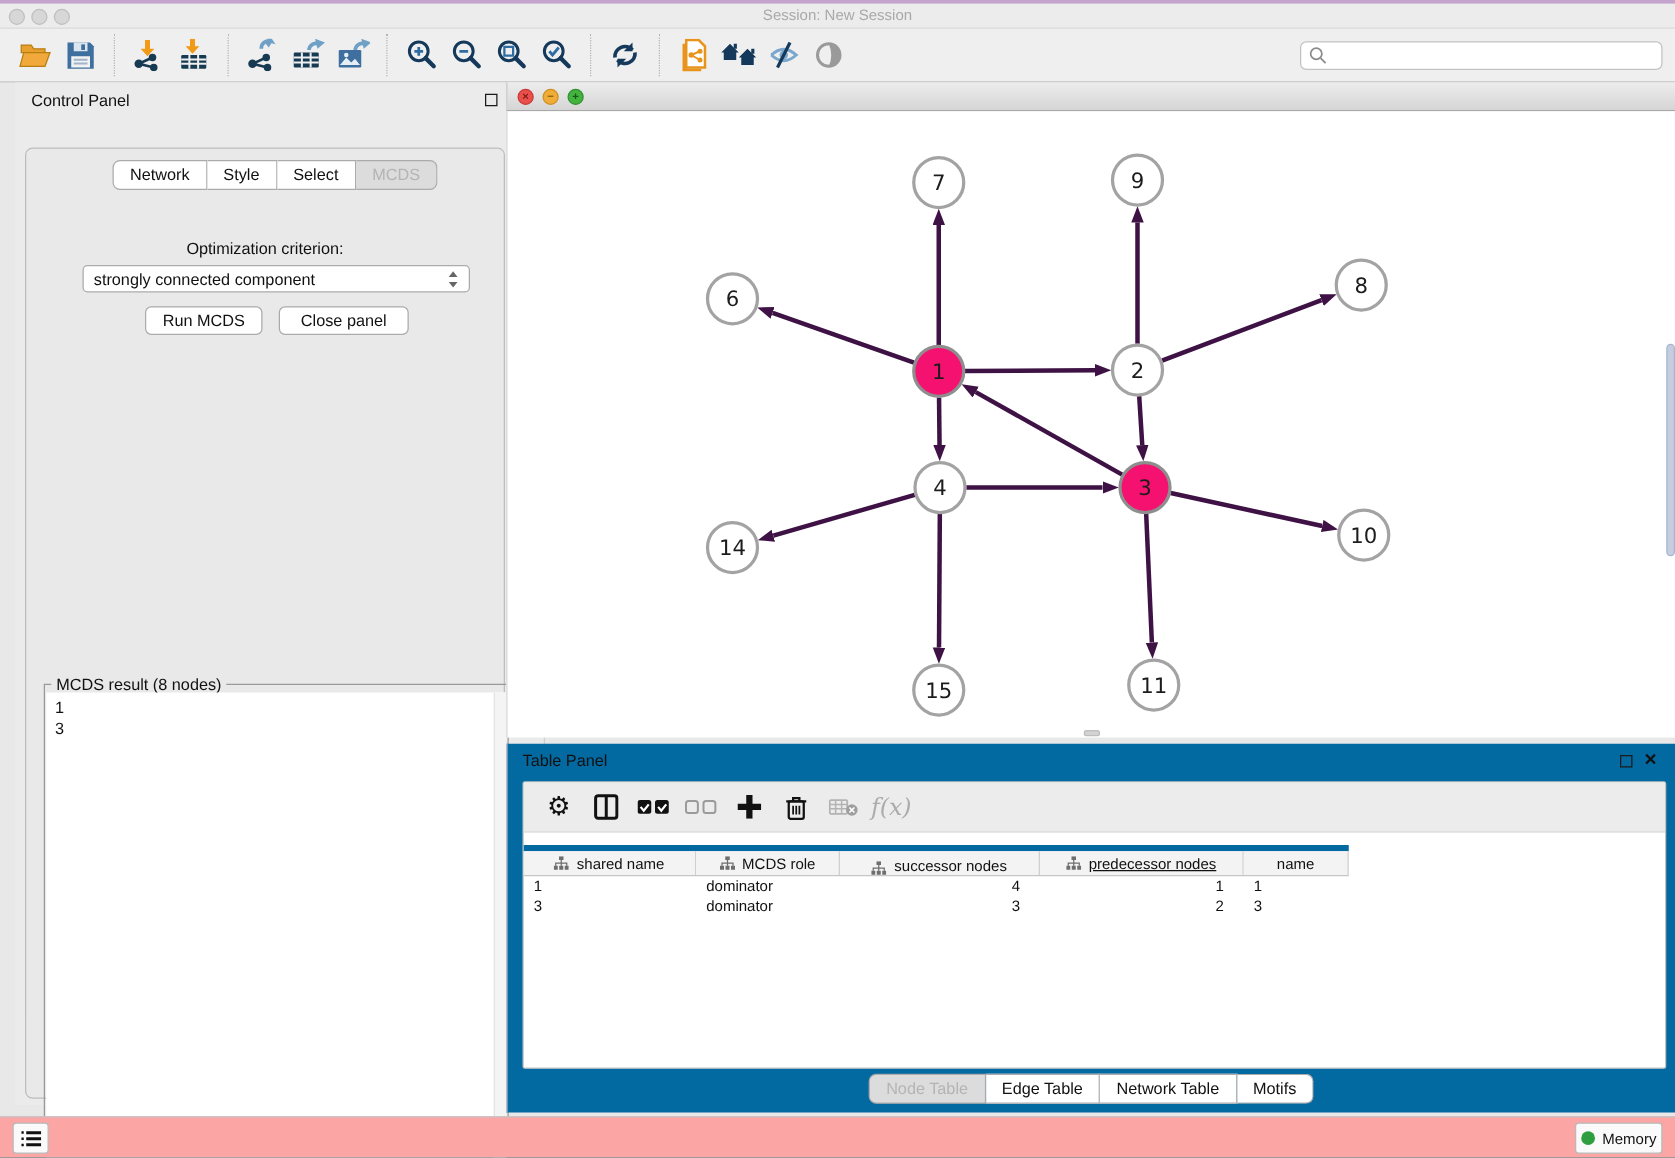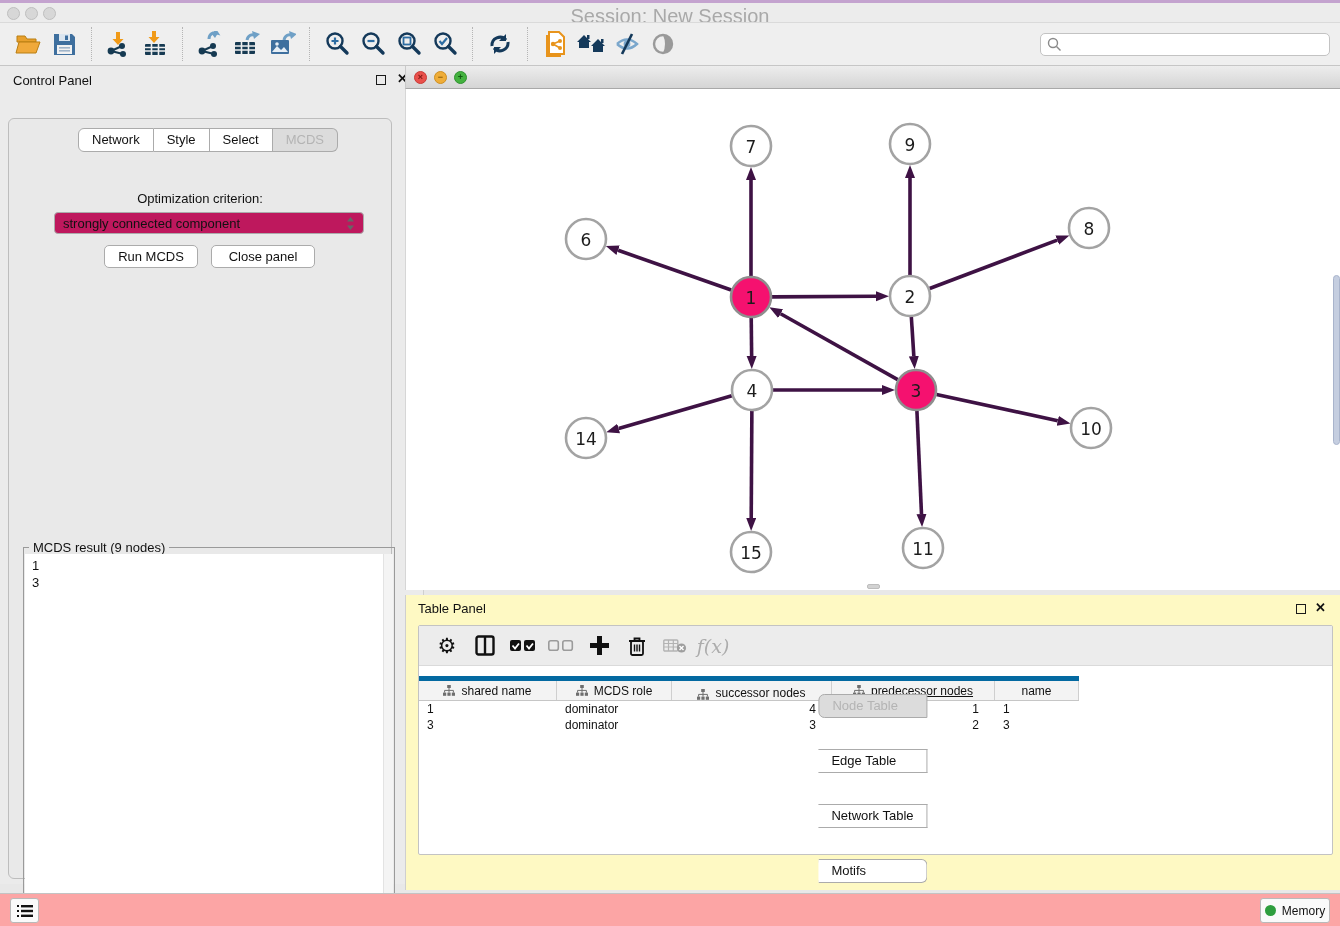--- a/index.html
+++ b/index.html
@@ -9,50 +9,50 @@
     font-family:"Liberation Sans", sans-serif; overflow:hidden;
     -webkit-font-smoothing:antialiased;
   }
   
   .top-strip { position:absolute; left:0; top:0; width:100%; height:3px; background:#C4A3CF; }
   .titlebar { position:absolute; left:0; top:3px; width:100%; height:19px; background:#ECECEC; }
   .tl-dot { position:absolute; top:4px; width:13px; height:13px; border-radius:50%;
             background:#D7D7D7; border:1px solid #BFBFBF; }
   .titlebar .t1 { left:7px; } .titlebar .t2 { left:25px; } .titlebar .t3 { left:43px; }
   .titlebar .title { position:absolute; left:0; right:0; top:2px; text-align:center;
-            color:#A9A9A9; font-size:20px; }
+            color:#A9A9A9; font-size:12px; }
   
   .main-toolbar { position:absolute; left:0; top:22px; width:100%; height:44px;
     background:#EFEFEF; border-top:1px solid #DADADA; border-bottom:1px solid #C6C6C6;
     display:flex; align-items:center; padding:0 10px; }
   .tb-icon { width:36px; height:32px; display:flex; align-items:center; justify-content:center; border-radius:4px; }
   .tb-sep { align-self:stretch; width:0; border-left:1px dotted #B5B5B5; margin:4px 9px; }
   .searchbox { margin-left:auto; width:290px; height:23px; background:#fff; border:1px solid #C3C3C3;
     border-radius:5px; display:flex; align-items:center; padding:0 6px; }
   .searchbox input { border:none; outline:none; flex:1; font-size:12px; background:transparent; margin-left:4px;
     font-family:"Liberation Sans",sans-serif; }
   
-  .control-panel { position:absolute; left:0; top:66px; width:424px; height:818px; background:#EBEBEB;
+  .control-panel { position:absolute; left:12px; top:66px; width:424px; height:818px; background:#EBEBEB;
     border-right:1px solid #CFCFCF;text-decoration:underline; }
   .panel-head { position:absolute; left:0; top:0; width:100%; height:28px; }
   .panel-head .ph-title { position:absolute; left:13px; top:7px; font-size:13px; color:#111; }
   .float-ico { position:absolute; top:9px; width:10px; height:10px; border:1.6px solid #1A1A1A; background:transparent; }
   .close-ico { position:absolute; top:5px; font-size:13px; font-weight:bold; color:#111; line-height:16px; }
   .control-panel .float-ico { right:37px; } .control-panel .close-ico { right:15px; }
   .tabbar { display:flex; }
   .tab { background:#FFF; border:1px solid #ABABAB; border-left:none; padding:3px 13px 4px;
     font-size:13px; color:#111; white-space:nowrap;margin-top:31px; }
   .tab:first-child { border-left:1px solid #ABABAB; border-radius:6px 0 0 6px; }
   .tab:last-child { border-radius:0 6px 6px 0; }
   .tab.selected { background:#DCDCDC; color:#B4B4B4; }
   .cp-tabs { position:absolute; left:78px; top:31px; z-index:2; }
   .cp-box { position:absolute; left:8px; top:52px; width:384px; height:761px; background:#E9E9E9;
     border:1px solid #BDBDBD; border-radius:6px; }
   .opt-label { position:absolute; left:0; width:100%; top:72px; text-align:center; font-size:13px; color:#111; }
-  .cp-select { position:absolute; left:45px; top:93px; width:310px; height:22px; background:#be185d;
+  .cp-select { position:absolute; left:45px; top:93px; width:310px; height:22px; background:#ffffff;
     border:1px solid #ABABAB; border-radius:4px; display:flex; align-items:center; padding:0 8px; font-size:13px; }
   .cp-select .sel-text { flex:1; color:#111; }
   .cp-btn { position:absolute; top:126px; height:23px; background:#FFF; border:1px solid #ABABAB;
     border-radius:5px; font-size:13px; color:#111; display:flex; align-items:center; justify-content:center;
     font-family:"Liberation Sans",sans-serif; }
   .btn-run { left:95px; width:94px; } .btn-close { left:202px; width:104px; }
   .result-group { position:absolute; left:14px; top:428px; width:372px; height:381px; border:1px solid #9A9A9A; }
   .result-group .rg-label { position:absolute; top:-8px; left:5px; background:#E9E9E9; padding:0 4px;
     font-size:13px; color:#111; }
   .result-area { position:absolute; left:1px; top:6px; right:1px; bottom:1px; background:#FFF; }
@@ -68,39 +68,39 @@
   .light.red   { left:8px;  background:#E9504B; border:1px solid #C83A36; color:#7E1714; }
   .light.yel   { left:28px; background:#EFAD38; border:1px solid #CE8F21; color:#8A5D08; }
   .light.grn   { left:48px; background:#44B23F; border:1px solid #2F9230; color:#115B13; }
   .net-canvas { position:absolute; left:405px; top:89px; width:935px; height:501px; background:#FFF;
     border-left:1px solid #D6D6D6; }
   .net-vscroll { position:absolute; right:0px; top:186px; width:7px; height:170px; background:#C5CEE0;
     border:1px solid #A9B4CC; border-radius:4px; }
   .net-hhandle { position:absolute; left:461px; bottom:1px; width:13px; height:5px; background:#D2D2D2;
     border:1px solid #BDBDBD; border-radius:2px; }
   
-  .table-panel { position:absolute; left:405px; top:595px; width:935px; height:295px; background:#fef9c3;
+  .table-panel { position:absolute; left:405px; top:595px; width:935px; height:295px; background:#0369a1;
     border-left:1px solid #CFCFCF; }
   .table-panel .ph-title { position:absolute; left:12px; top:6px; font-size:13px; color:#111; }
   .table-panel .float-ico { right:34px; top:9px; } .table-panel .close-ico { right:14px; top:5px; }
   .table-box { position:absolute; left:12px; top:30px; width:915px; height:230px; background:#FFF;
     border:1px solid #C3C3C3; border-radius:2px; }
   .table-toolbar { position:absolute; left:0; top:0; right:0; height:40px; background:#ECECEC;
     border-bottom:1px solid #DADADA; display:flex; align-items:center; padding:0 12px; }
   .tt-icon { width:32px; height:30px; display:flex; align-items:center; justify-content:center; margin-right:6px; }
   .fx-label { font-family:"DejaVu Serif", serif; font-style:italic; font-size:19px; color:#ACACAC; }
   .gear-glyph { font-size:21px; color:#111; }
   .data-table { position:absolute; left:0; top:50px; }
   .thead { display:flex; border-top:5px solid #0369a1; border-bottom:1px solid #C6C6C6; }
   .th { background:#F3F3F3; border-right:1px solid #CFCFCF; height:19px; display:flex; align-items:center;
     justify-content:center; font-size:12px; color:#111; gap:6px; }
   .trow { display:flex; height:16px; }
   .td { font-size:12px; color:#111; padding:1px 8px; overflow:hidden; white-space:nowrap; }
   .td.right { text-align:right; padding-right:16px; }
-  .bottom-tabs { position:absolute; left:50%; transform:translateX(-50%); bottom:7px;flex-direction:column; }
+  .bottom-tabs { position:absolute; left:50%; transform:translateX(-50%); bottom:7px; }
   
   .statusbar { position:absolute; left:0; top:893px; width:100%; height:33px; background:#fca5a5;
     border-top:1px solid #C3C3C3; }
   .sb-btn { position:absolute; background:#FAFAFA; border:1px solid #B9B9B9; border-radius:3px;
     display:flex; align-items:center; justify-content:center; }
   .sb-list { left:10px; top:4px; width:29px; height:25px; }
   .sb-mem { right:10px; top:4px; width:70px; height:25px; gap:6px; font-size:12px; color:#111; }
   .mem-dot { width:11px; height:11px; border-radius:50%; background:#2E9E3E; }
   svg { display:block; }
 </style>
@@ -283,21 +283,21 @@
       <div class="cp-select">
         <span class="sel-text">strongly connected component</span>
         <svg width="9" height="15" viewBox="0 0 9 15">
             <path d="M4.5 1 L8 5.5 H1 z" fill="#666"></path>
             <path d="M4.5 14 L1 9.5 H8 z" fill="#666"></path>
           </svg>
       </div>
       <button class="cp-btn btn-run">Run MCDS</button>
       <button class="cp-btn btn-close">Close panel</button>
       <div class="result-group">
-        <span class="rg-label">MCDS result (9 nodes)</span>
+        <span class="rg-label">MCDS result (8 nodes)</span>
         <div class="result-area">
           <pre>1
 3</pre>
           <div class="result-scroll"></div>
         </div>
       </div>
     </div>
   </div>
 
   <div class="net-titlebar">

